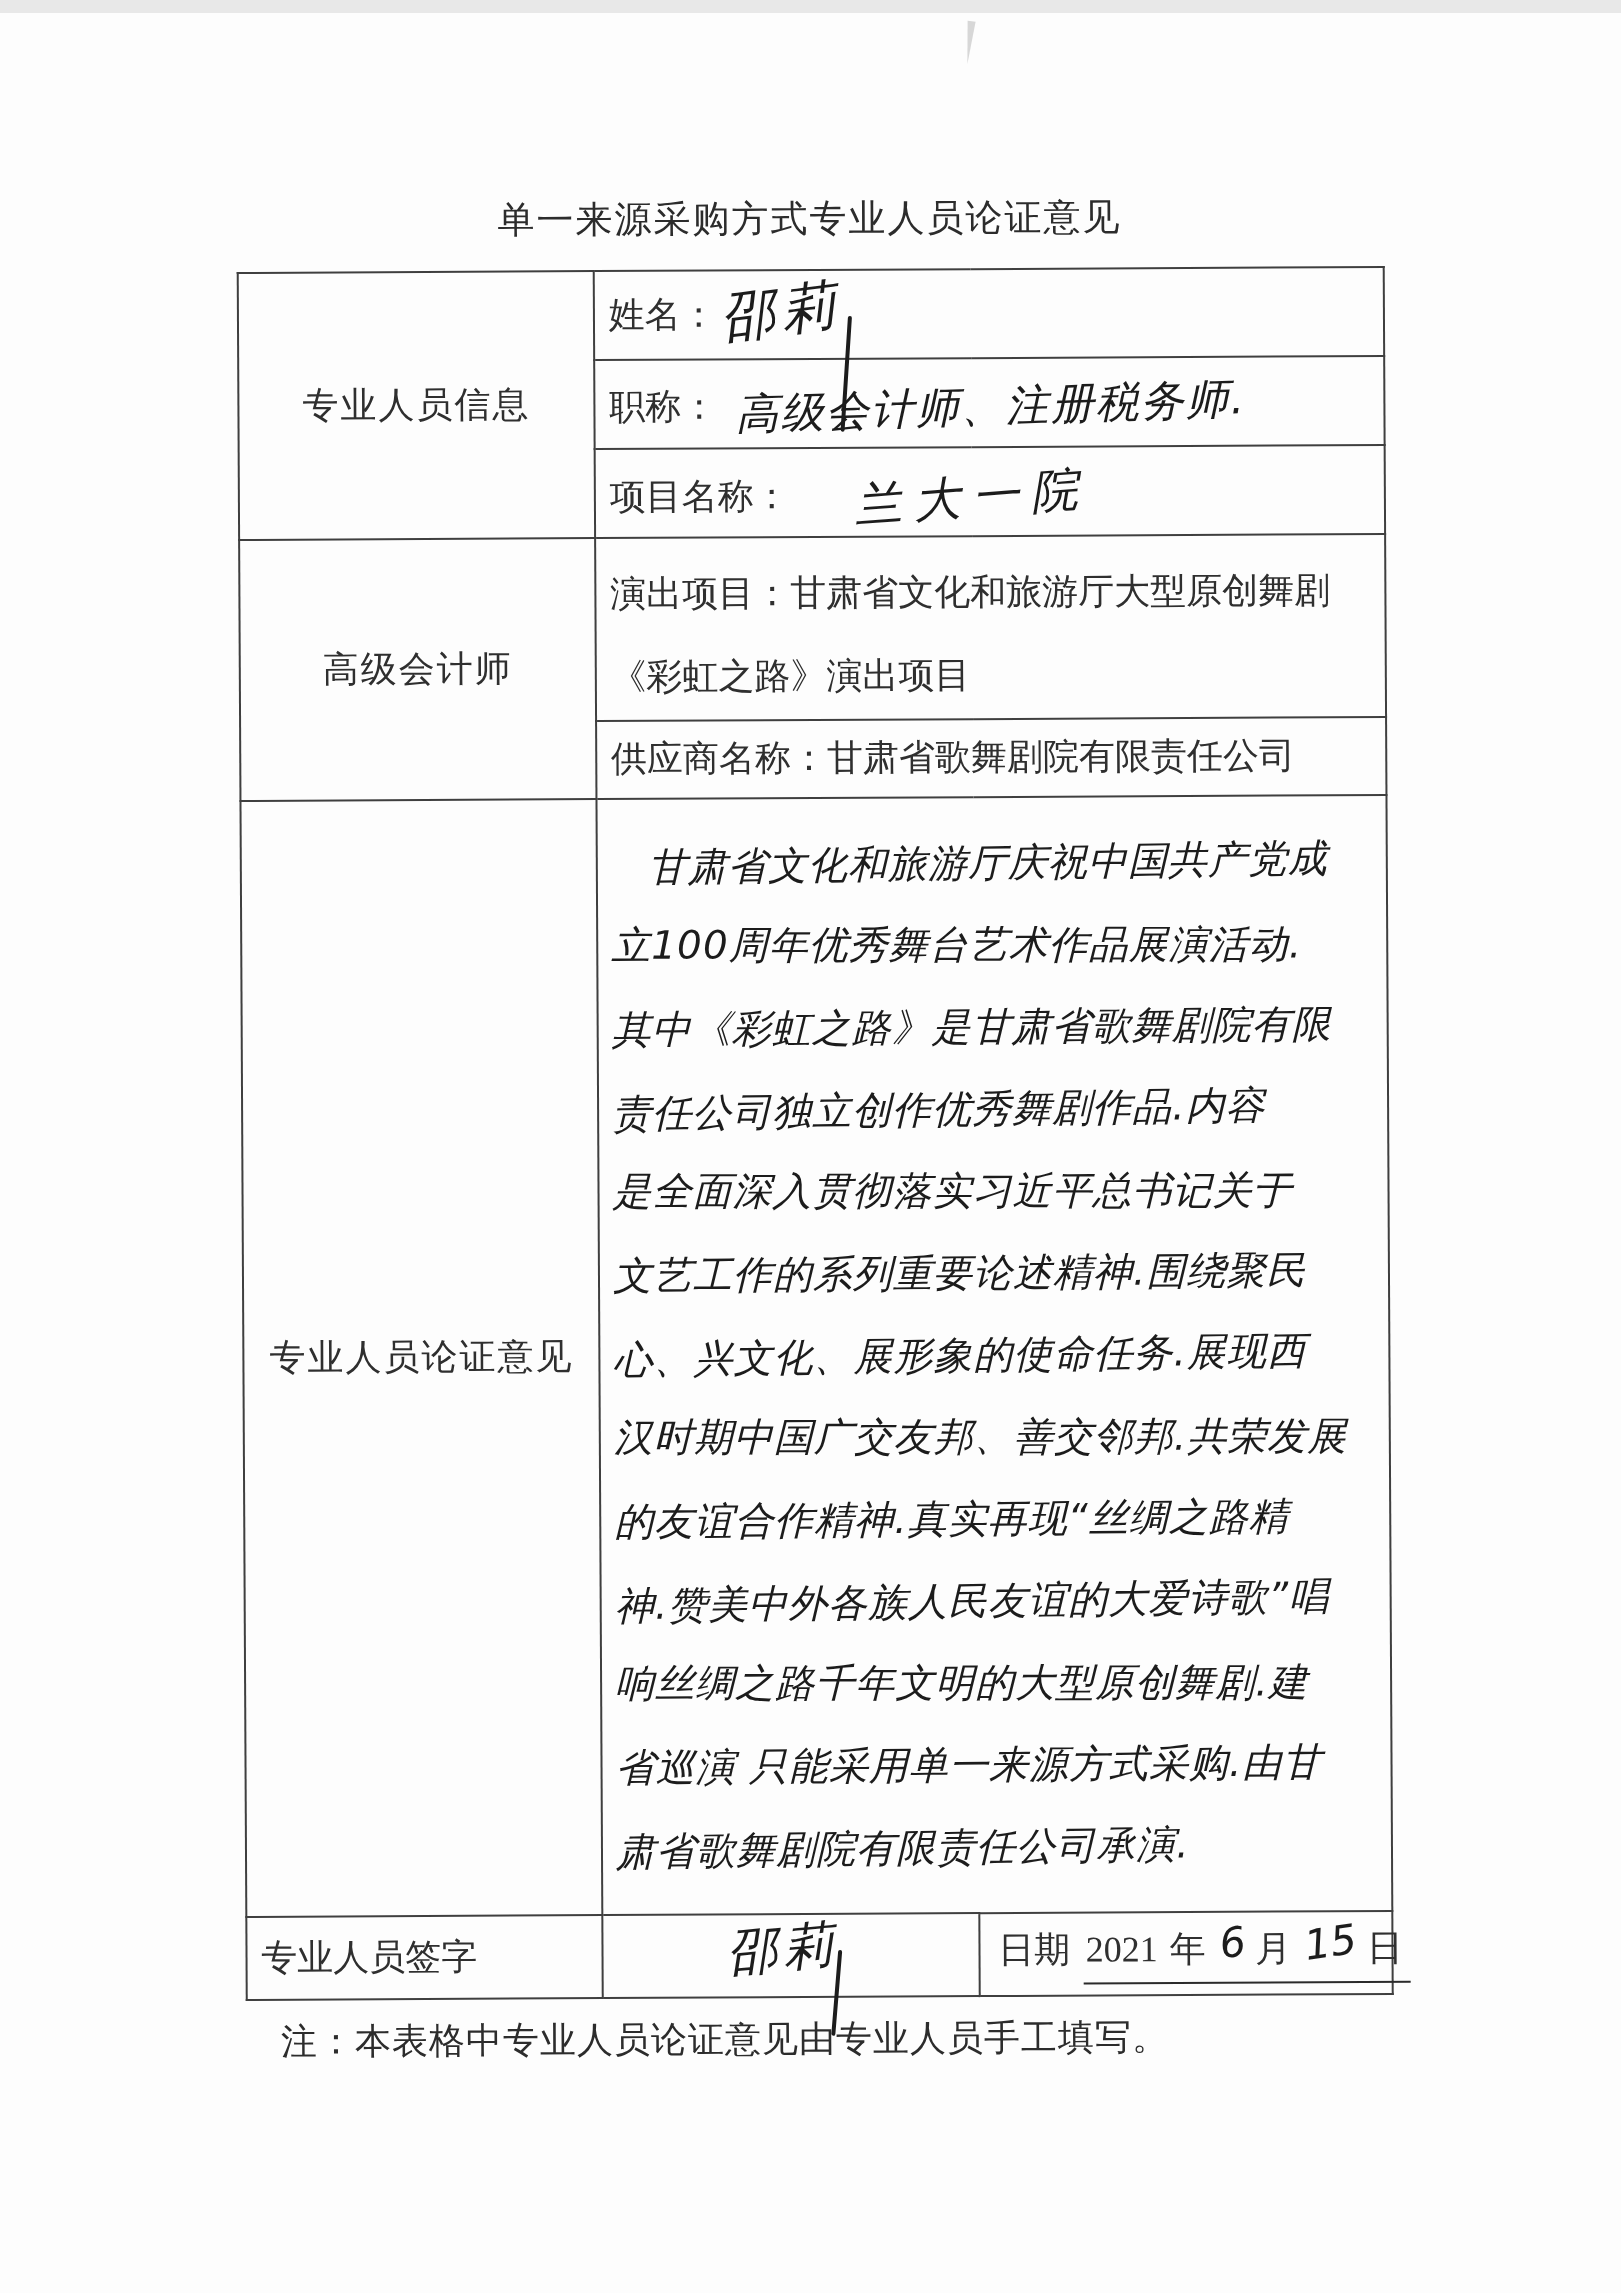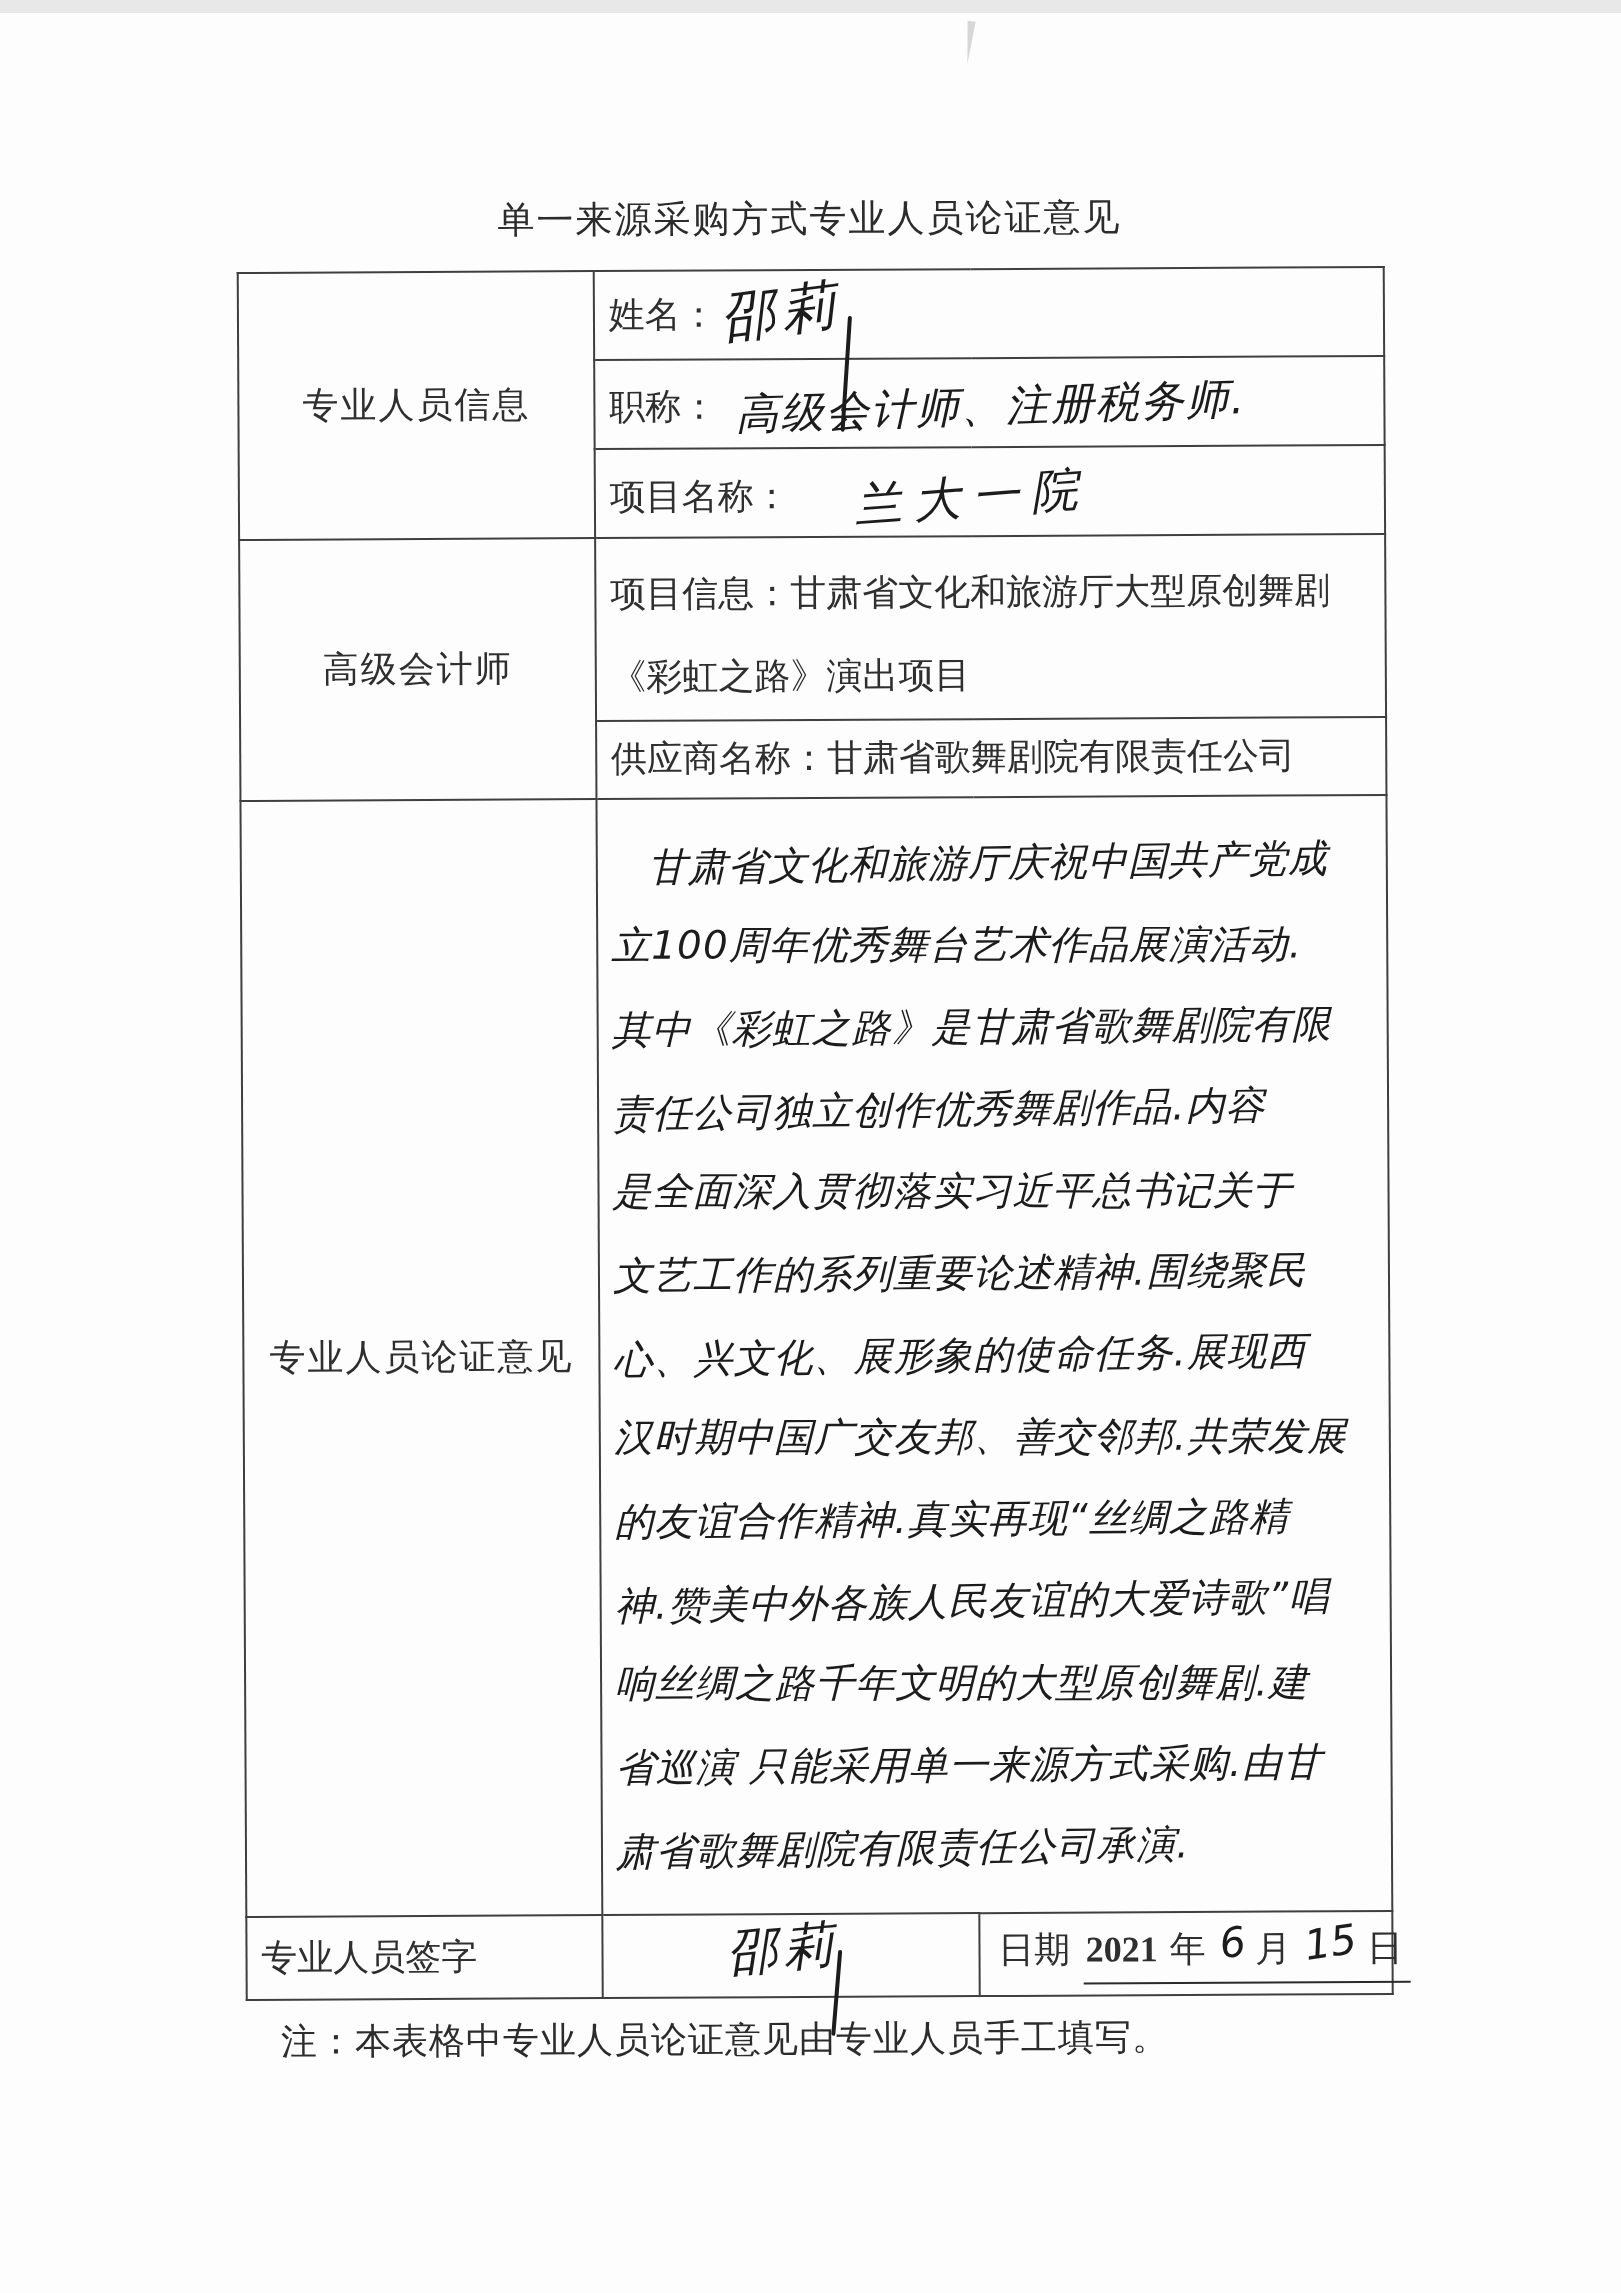--- a/index.html
+++ b/index.html
@@ -86,21 +86,21 @@
     position:absolute; left:123px; top:0px; font-size:51px; letter-spacing:4.9px;
     transform:rotate(-5deg); white-space:nowrap; z-index:3;
   }
   .sig-stroke{ left:231px; top:35px; height:86px; transform:rotate(5deg); }
 
   td.date-cell{ padding-left:17.6px; white-space:nowrap; }
   .date-label{ margin-right:13.7px; }
   .date-group{
     display:inline-block; border-bottom:2.9px solid #2a2a2a; padding:0 7.8px 7.8px 2px;
   }
-  .date-group .yr{ margin-right:11.8px;font-weight:bold; }
+  .date-group .yr{ margin-right:11.8px; }
   .date-group .unit{ margin-right:3.9px; }
   .hw-digit{
     display:inline-block; font-size:41px; margin:0 9.8px; transform:rotate(-8deg);
     position:relative; top:-3.9px;
   }
 
   .note{
     position:absolute; top:2005px; left:272px; font-size:36px; letter-spacing:1px;
     white-space:nowrap; color:#2c2c2c;
   }
@@ -142,21 +142,21 @@
             <span class="lbl">项目名称：</span>
             <span class="hw workunit-scrawl">兰大一院</span>
           </td>
         </tr>
 
         <tr class="r-proj">
           <td class="sec" rowspan="2">
             <span>高级会计师</span>
           </td>
           <td class="cell proj-cell" colspan="2">
-            <div class="pline"><span>项目信息：</span><span>甘肃省文化和旅游厅大型原创舞剧</span></div>
+            <div class="pline"><span>演出项目：</span><span>甘肃省文化和旅游厅大型原创舞剧</span></div>
             <div class="pline">《彩虹之路》演出项目</div>
           </td>
         </tr>
         <tr class="r-supp">
           <td class="cell" colspan="2">
             <span>供应商名称：</span><span>甘肃省歌舞剧院有限责任公司</span>
           </td>
         </tr>
 
         <tr class="r-op">

